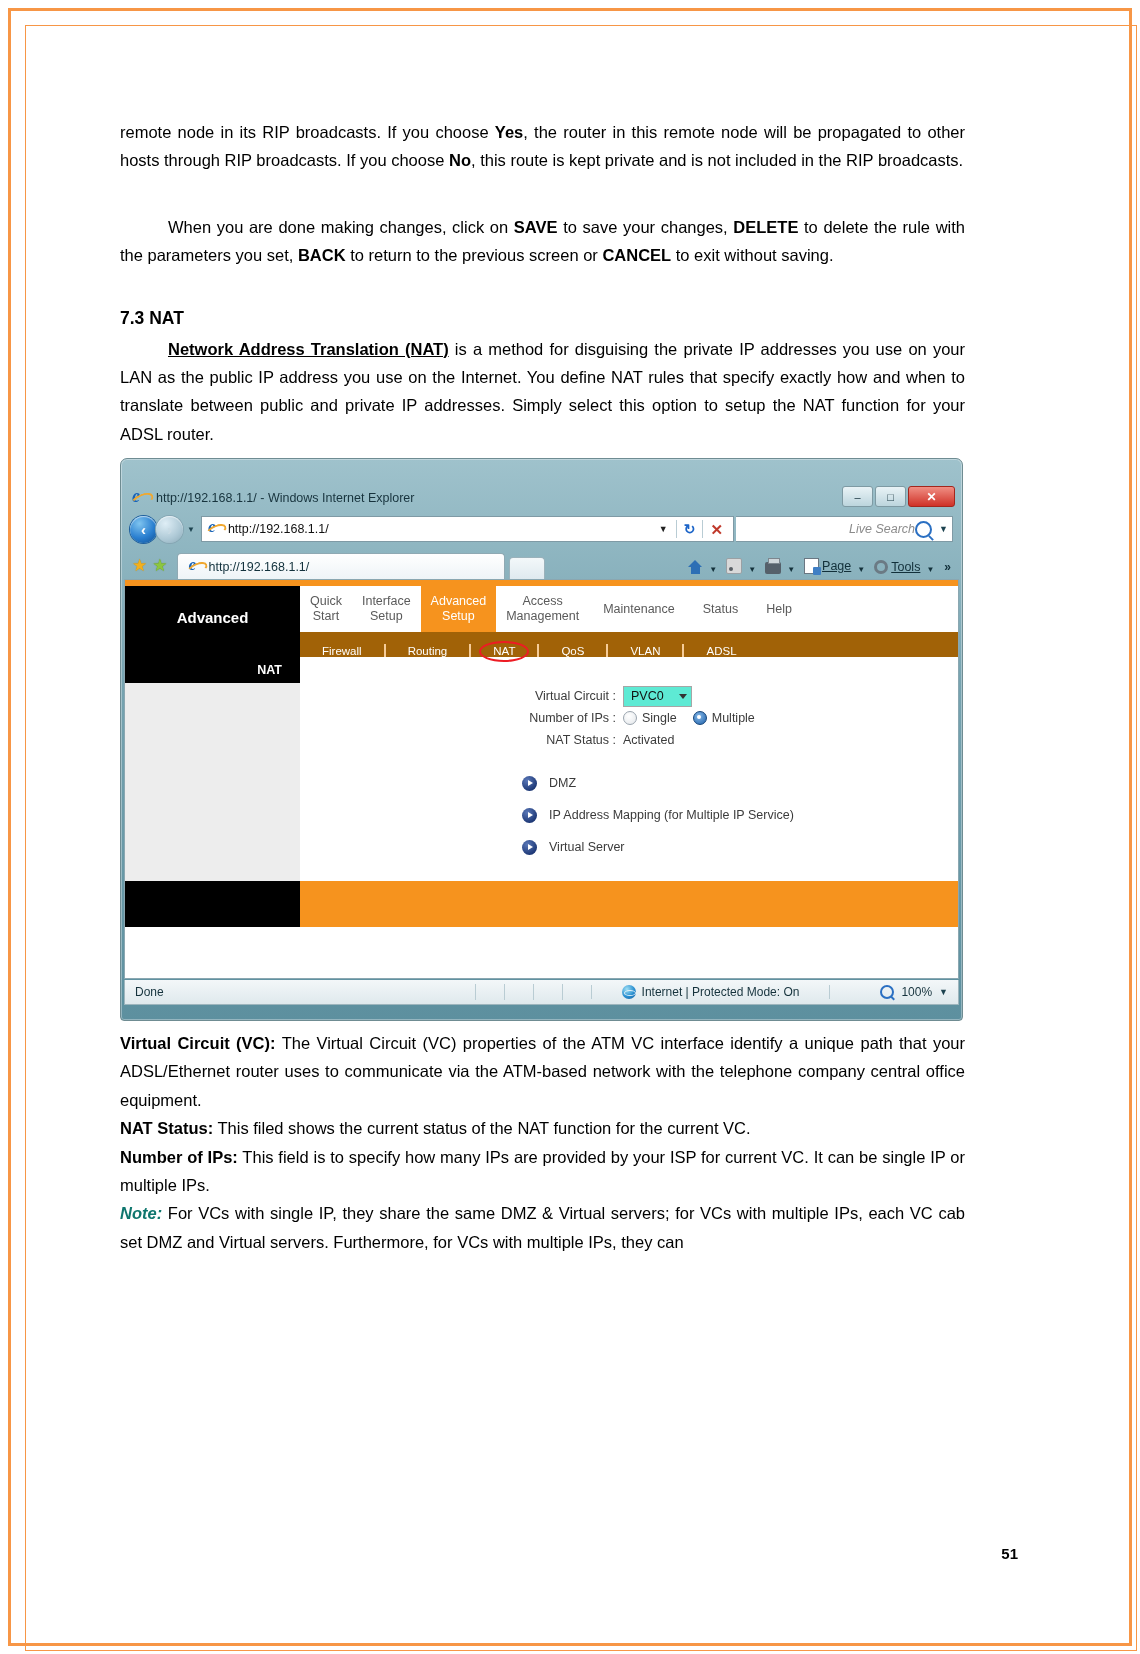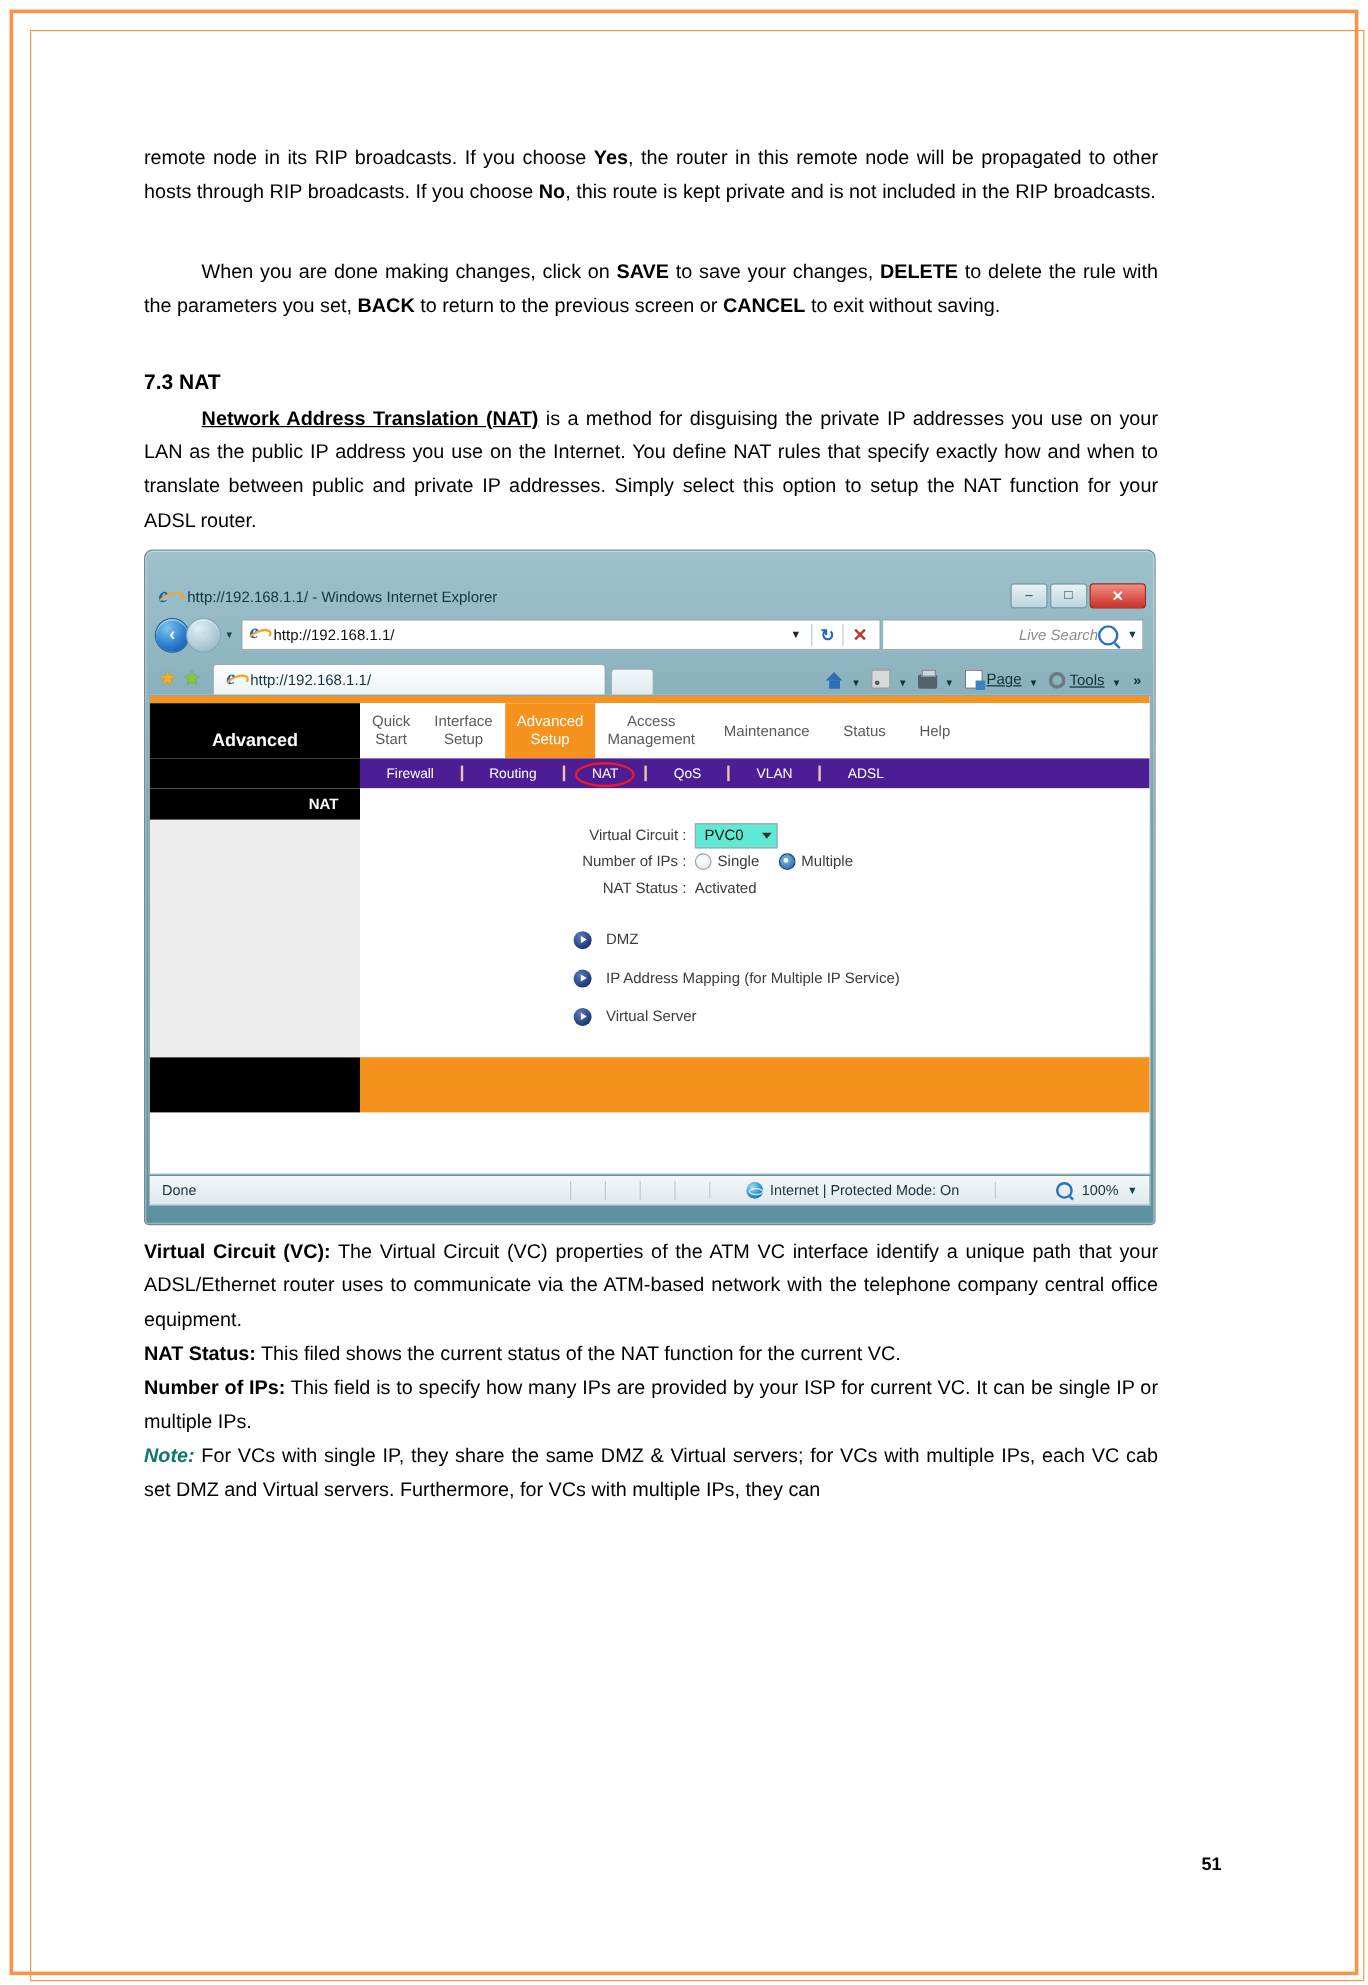--- a/index.html
+++ b/index.html
@@ -480,23 +480,23 @@
     align-items: stretch;
     height: 25px;
   }
   .subnav-left {
     width: 175px;
     background: #000;
     flex: none;
   }
   .subnav-items {
     flex: 1 1 auto;
-    background: #4c1d95;
-    display: flex;
-    align-items: center;
+    background: #a16207;
+    display: flex;
+    align-items: flex-end;
   }
   .snitem {
     font-size: 11.5px;
     color: #ffffff;
     padding: 0 22px;
     position: relative;
     white-space: nowrap;
   }
   .snsep {
     width: 2px;
@@ -533,20 +533,21 @@
     font-weight: bold;
     display: flex;
     align-items: center;
     justify-content: flex-end;
     padding-right: 18px;
   }
   .router-main {
     flex: 1 1 auto;
     background: #ffffff;
     padding: 28px 0 0 0;
+    margin-left: 44px;
   }
   .form-rows {
     padding-left: 140px;
   }
   .frow {
     display: flex;
     align-items: center;
     height: 22px;
     font-size: 12.5px;
     color: #3b3b3b;

